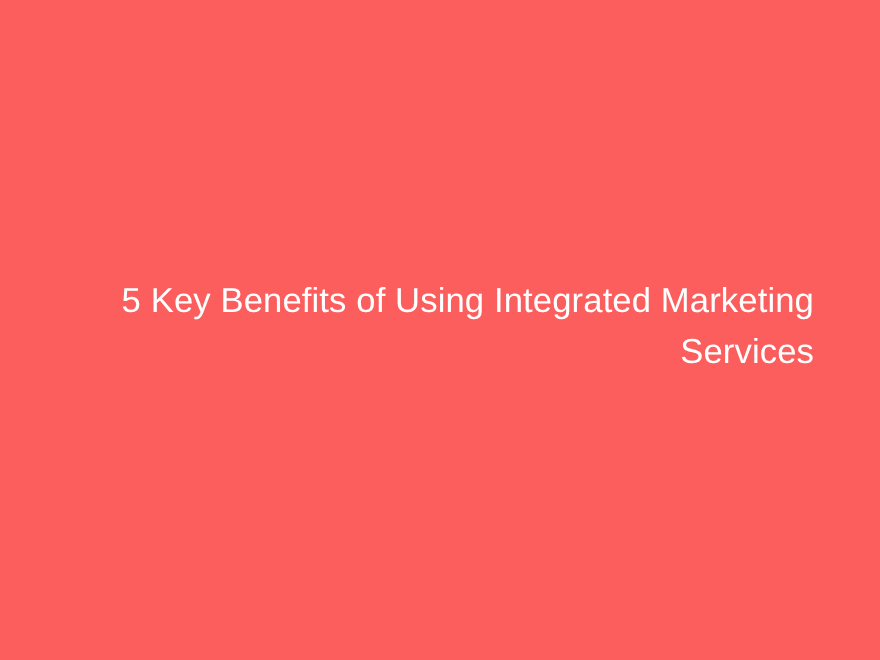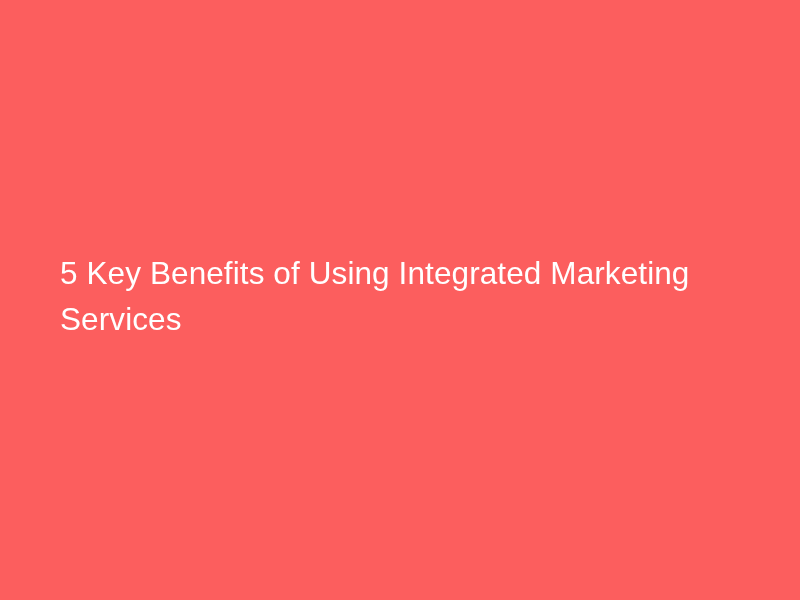--- a/index.html
+++ b/index.html
@@ -49,17 +49,17 @@
     -webkit-font-smoothing: antialiased;
   }
 </style>
 </head>
 <body>
 
 <div class="hero-banner" style="background-color: rgb(252, 94, 94);">
 
   <div class="hero-inner">
 
-    <h1 class="hero-title" style="color: rgb(255, 255, 255); text-align: left;">5 Key Benefits of Using Integrated Marketing Services</h1>
+    <h1 class="hero-title" style="color: rgb(255, 255, 255); text-align: right;">5 Key Benefits of Using Integrated Marketing Services</h1>
 
   </div>
 
 </div>
 
 </body></html>

